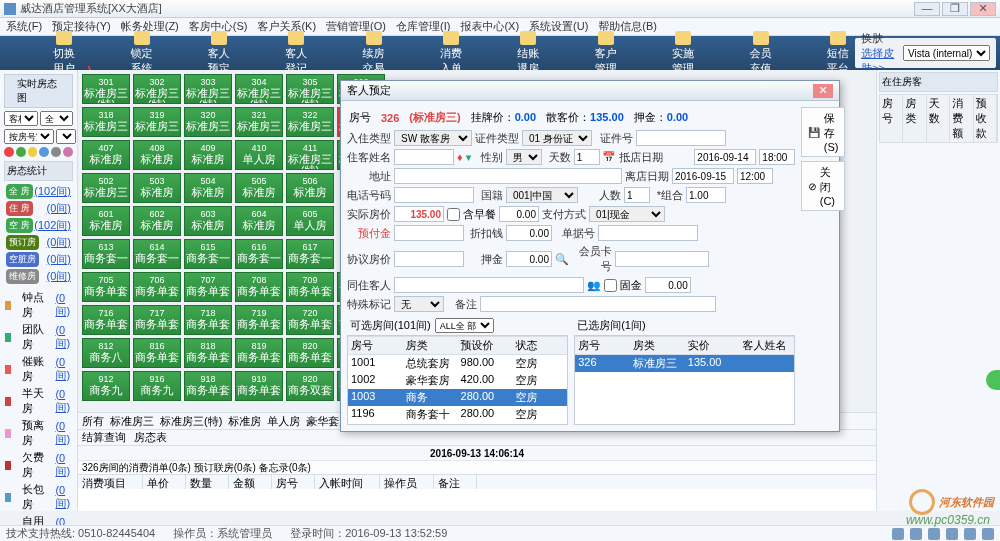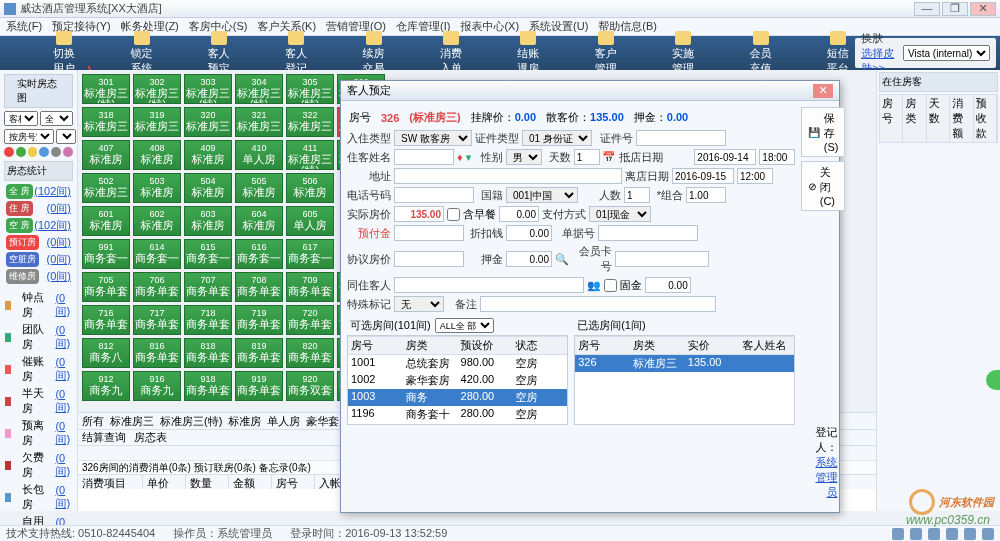--- a/index.html
+++ b/index.html
@@ -188,21 +188,21 @@
         </div>
         <div class="stat-row">
           <span class="lbl" style="background:#cc4f4f">住  房</span>
           <span class="cnt">(0间)</span>
         </div>
         <div class="stat-row">
           <span class="lbl" style="background:#3fa650">空  房</span>
           <span class="cnt">(102间)</span>
         </div>
         <div class="stat-row">
-          <span class="lbl" style="background:#ef4444">预订房</span>
+          <span class="lbl" style="background:#4d7c0f">预订房</span>
           <span class="cnt">(0间)</span>
         </div>
         <div class="stat-row">
           <span class="lbl" style="background:#4a6ec9">空脏房</span>
           <span class="cnt">(0间)</span>
         </div>
         <div class="stat-row">
           <span class="lbl" style="background:#888888">维修房</span>
           <span class="cnt">(0间)</span>
         </div>
@@ -378,21 +378,21 @@
             <div class="num">604</div>
             <div>标准房</div>
           </div>
           <div class="room">
             <div class="num">605</div>
             <div>单人房</div>
           </div>
         </div>
         <div class="grid-row">
           <div class="room">
-            <div class="num">991</div>
+            <div class="num">613</div>
             <div>商务套一</div>
           </div>
           <div class="room">
             <div class="num">614</div>
             <div>商务套一</div>
           </div>
           <div class="room">
             <div class="num">615</div>
             <div>商务套一</div>
           </div>
@@ -670,21 +670,21 @@
           <label style="width:30px">*组合</label>
           <input type="text" style="width: 40px;" value="1.00">
         </div>
       <div class="dlg-row">
           <label>实际房价</label>
           <input type="text" style="width: 50px; color: rgb(221, 68, 68); font-weight: bold; text-align: right;" value="135.00">
           <input type="checkbox" style="">
           <span>含早餐</span>
           <input type="text" style="width: 40px; text-align: right;" value="0.00">
           <label style="width:44px">支付方式</label>
-          <select style="width:62px"><option>01|现金</option></select>
+          <select style="width:76px"><option>01|现金</option></select>
         </div>
       <div class="dlg-row">
           <label style="color:#d44">预付金</label>
           <input type="text" style="width: 70px;">
           <label style="width:36px">折扣钱</label>
           <input type="text" style="width: 46px; text-align: right;" value="0.00">
           <label style="width:40px">单据号</label>
           <input type="text" style="width: 100px;">
         </div>
       <div class="dlg-row">
@@ -778,21 +778,20 @@
                 </div>
               </div>
           </div>
         </div>
       </div>
     </div>
     <div class="dlg-right">
       <div class="dlg-btn">💾 <span>保存(S)</span></div>
       <div class="dlg-btn">⊘ <span>关闭(C)</span></div>
       <div style="height:210px"></div>
-      <div class="dlg-foot"><span>登记人：</span><br><a href="#">系统管理员</a></div>
     </div>
   </div>
 </div>
 
 <div class="statusbar">
   <span>技术支持热线: 0510-82445404</span>
   <span>操作员：系统管理员</span>
   <span>登录时间：2016-09-13 13:52:59</span>
   <div class="r"></div>
 </div>

